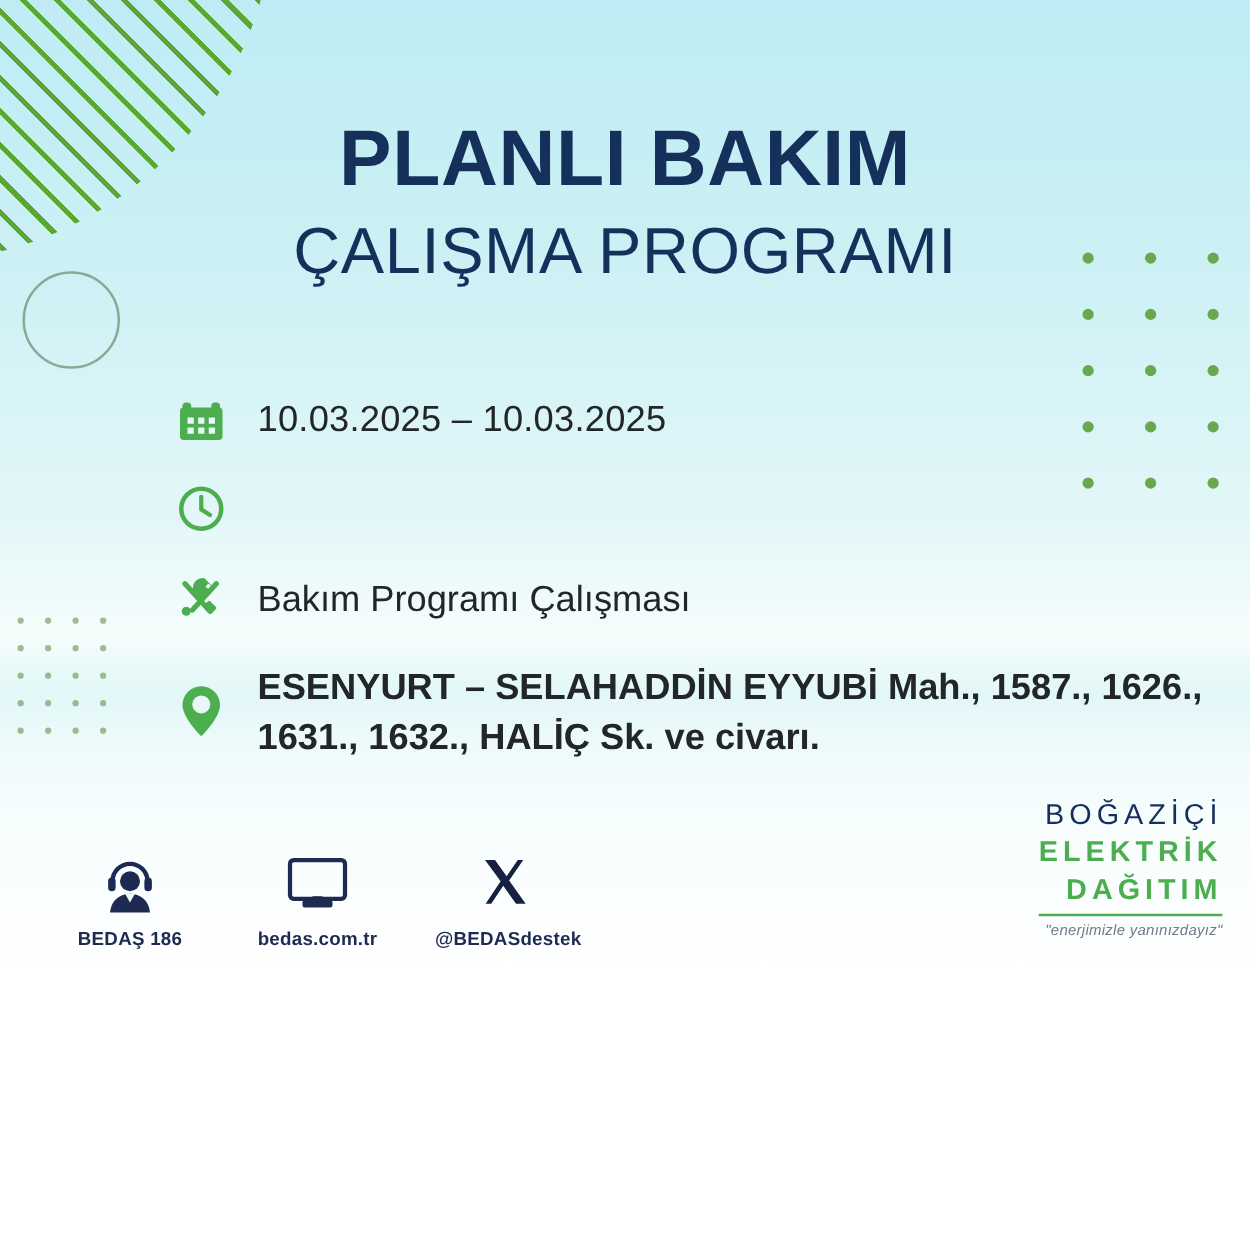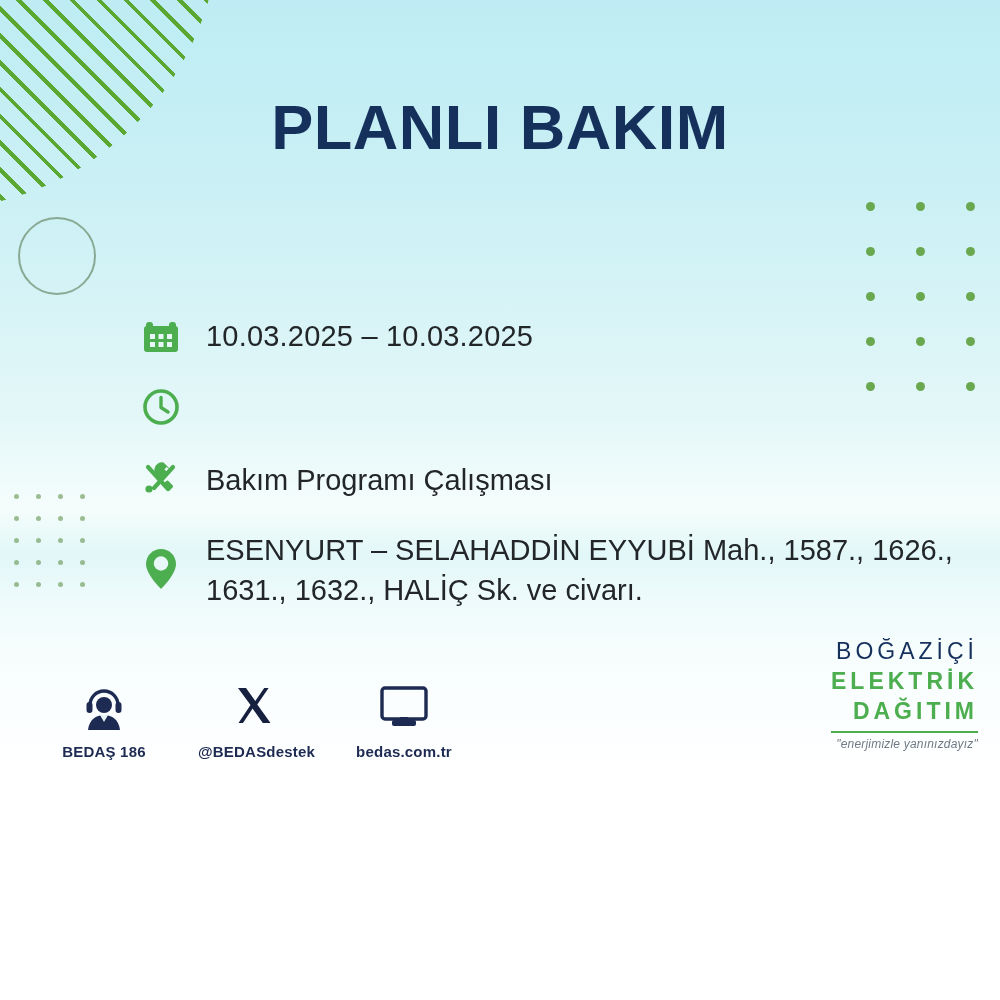--- a/index.html
+++ b/index.html
@@ -127,21 +127,21 @@
     justify-content: center;
     margin-right: 22px;
   }
   .row .txt {
     color: #222629;
     font-size: 29px;
     line-height: 40px;
     padding-top: 2px;
   }
   #row-date .txt { letter-spacing: .2px; }
-  #row-place { margin-bottom: 0; }
+  #row-place { margin-bottom: 0; font-weight: bold; }
   #row-place .txt { max-width: 790px; }
 
   
   .footer-contacts {
     position: absolute;
     left: 48px;
     bottom: 12px;
     display: flex;
     align-items: flex-end;
     gap: 38px;
@@ -242,20 +242,21 @@
       <i></i>
       <i></i>
       <i></i>
       <i></i>
       <i></i>
       <i></i>
   </div>
 
   <div class="title-wrap">
     <div class="title-line1">PLANLI BAKIM</div>
+    <div class="title-line2">ÇALIŞMA PROGRAMI</div>
   </div>
 
   <div class="info">
 
     <div class="row" id="row-date">
       <span class="ico">
         <svg width="40" height="40" viewBox="0 0 40 40">
           <rect x="5" y="7" width="7" height="9" rx="3" fill="#4cae4f"></rect>
           <rect x="28" y="7" width="7" height="9" rx="3" fill="#4cae4f"></rect>
           <rect x="3" y="11" width="34" height="26" rx="3" fill="#4cae4f"></rect>
@@ -317,36 +318,36 @@
           <circle cx="23" cy="22" r="8" fill="#1d2a52"></circle>
           <path d="M7 47 C8 37 15 32 23 32 C31 32 38 37 39 47 Z" fill="#1d2a52"></path>
           <path d="M19 32 L23 39 L27 32" fill="#e9f6f8"></path>
         </svg>
       </div>
       <div class="clabel">BEDAŞ 186</div>
     </div>
 
     <div class="contact">
       <div class="cico">
-        <svg width="46" height="48" viewBox="0 0 46 48">
-          <path d="M7 5 L19.5 22 L7.5 40 L12 40 L21.6 25.6 L31.8 40 L39.5 40 L26.3 21.4 L37.6 5 L33.2 5 L24.3 18 L15 5 Z" fill="#16203f"></path>
-        </svg>
-      </div>
-      <div class="clabel">@BEDASdestek</div>
-    </div>
-
-    <div class="contact">
-      <div class="cico">
         <svg width="52" height="48" viewBox="0 0 52 48">
           <rect x="4" y="5" width="44" height="31" rx="3" fill="none" stroke="#1d2a52" stroke-width="3.4"></rect>
           <rect x="14" y="37" width="24" height="6" rx="2" fill="#1d2a52"></rect>
           <rect x="22" y="34" width="8" height="5" fill="#1d2a52"></rect>
         </svg>
       </div>
       <div class="clabel">bedas.com.tr</div>
+    </div>
+
+    <div class="contact">
+      <div class="cico">
+        <svg width="46" height="48" viewBox="0 0 46 48">
+          <path d="M7 5 L19.5 22 L7.5 40 L12 40 L21.6 25.6 L31.8 40 L39.5 40 L26.3 21.4 L37.6 5 L33.2 5 L24.3 18 L15 5 Z" fill="#16203f"></path>
+        </svg>
+      </div>
+      <div class="clabel">@BEDASdestek</div>
     </div>
 
   </div>
 
   <div class="brand">
     <div class="b1">BOĞAZİÇİ</div>
     <div class="b2">ELEKTRİK</div>
     <div class="b3">DAĞITIM</div>
     <div class="rule"></div>
     <div class="slogan">"enerjimizle yanınızdayız"</div>

